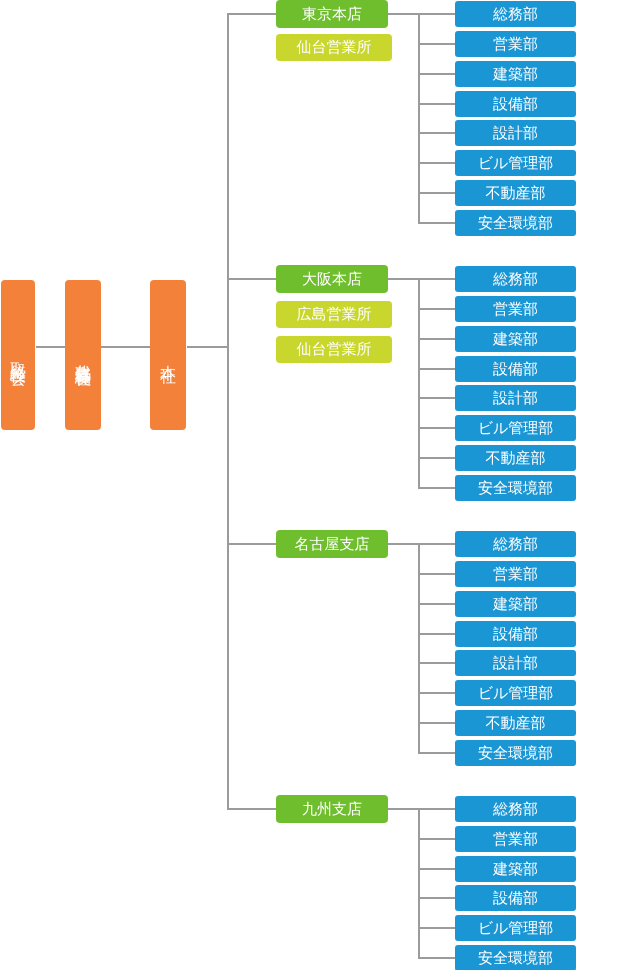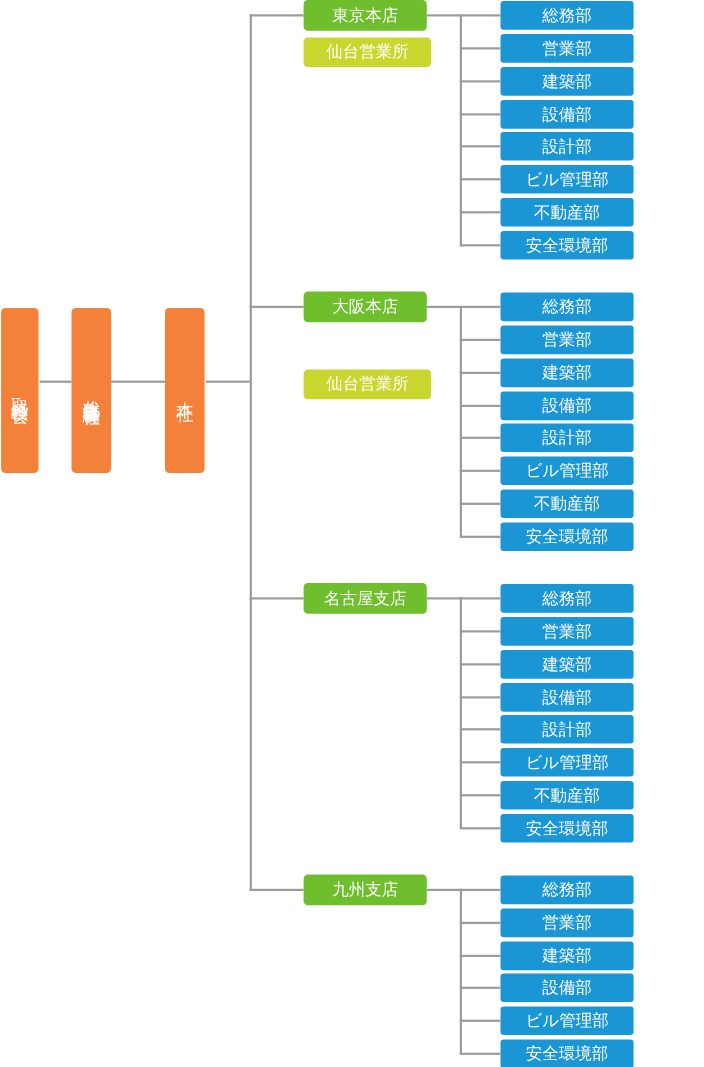--- a/index.html
+++ b/index.html
@@ -95,20 +95,21 @@
   <div class="node node-exec" style="left:1px; top:280px; width:34px; height:150px;">取締役会</div>
   <div class="node node-exec" style="left:65px; top:280px; width:36px; height:150px; letter-spacing:1px;">代表取締役社長</div>
   <div class="node node-exec" style="left:150px; top:280px; width:36px; height:150px;">本社</div>
 
   <div class="node node-branch" style="left:276px; top:0px;">東京本店</div>
   <div class="node node-branch" style="left:276px; top:265px;">大阪本店</div>
   <div class="node node-branch" style="left:276px; top:530px;">名古屋支店</div>
   <div class="node node-branch" style="left:276px; top:795px;text-align:center;">九州支店</div>
 
   <div class="node node-sales" style="left:276px; top:34px;">仙台営業所</div>
+  <div class="node node-sales" style="left:276px; top:301px;">広島営業所</div>
   <div class="node node-sales" style="left:276px; top:336px;">仙台営業所</div>
 
   <div class="node node-dept" style="left:455px; top:1px;">総務部</div>
   <div class="node node-dept" style="left:455px; top:31px;">営業部</div>
   <div class="node node-dept" style="left:455px; top:61px;">建築部</div>
   <div class="node node-dept" style="left:455px; top:91px;">設備部</div>
   <div class="node node-dept" style="left:455px; top:120px;">設計部</div>
   <div class="node node-dept" style="left:455px; top:150px;">ビル管理部</div>
   <div class="node node-dept" style="left:455px; top:180px;">不動産部</div>
   <div class="node node-dept" style="left:455px; top:210px;">安全環境部</div>

